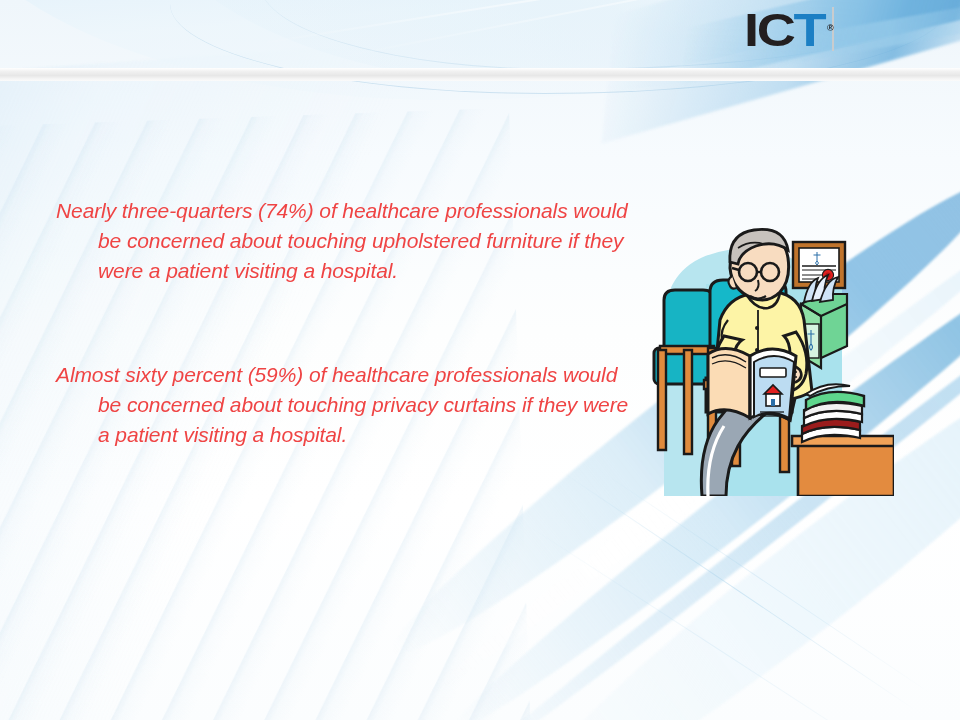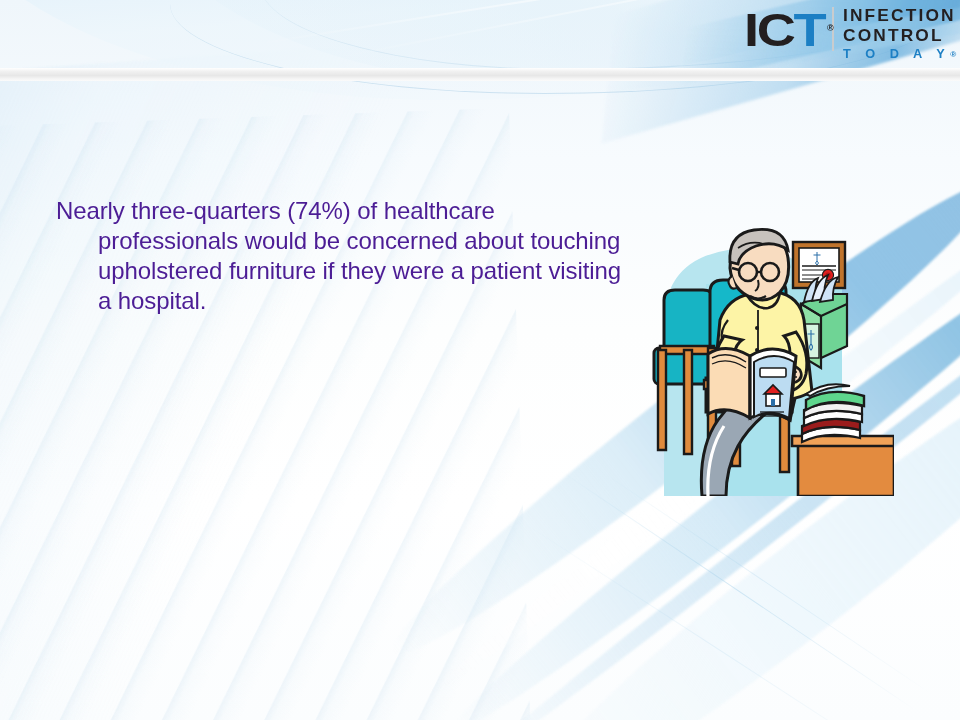--- a/index.html
+++ b/index.html
@@ -170,26 +170,27 @@
     font-size:8px; letter-spacing:0; position:relative; top:-1px;
   }
 
   
   .body-copy {
     position:absolute; left:56px; top:196px;
     width:580px;
     color:#1a1a1a;
   }
   .para {
-    font-size:24px;
+    font-size:21px;
     line-height:30px;
     letter-spacing:-0.1px;
     padding-left:42px;
     text-indent:-42px;
-    color:#4c1d95;
+    color:#ef4444;
+    font-style:italic;
   }
   .para.second { margin-top:74px; }
 
   
   .clipart {
     position:absolute; left:646px; top:228px;
     width:248px; height:268px;
   }
   .clipart svg { display:block; width:248px; height:268px; }
 </style>
@@ -226,31 +227,25 @@
 
   <div class="diag-line" style="left:560px; top:470px; width:430px; transform:rotate(34deg); opacity:.8;"></div>
   <div class="diag-line" style="left:600px; top:470px; width:400px; transform:rotate(34deg); opacity:.5;"></div>
   <div class="diag-line" style="left:520px; top:520px; width:470px; transform:rotate(33deg); opacity:.35;"></div>
 
   <div class="logo">
     <div class="logo-ict">
       <span class="logo-ic">IC</span><span class="logo-t">T</span><span class="logo-tm">®</span>
     </div>
     <div class="logo-rule"></div>
-    <div class="logo-words">
-      <div class="logo-line l1">INFECTION</div>
-      <div class="logo-line l2">CONTROL</div>
-      <div class="logo-line l3">
-        <span>T O D A Y</span><span class="logo-reg">®</span>
-      </div>
-    </div>
   </div>
 
   <div class="body-copy">
     <p class="para first">Nearly three-quarters (74%) of healthcare professionals would be concerned about touching upholstered furniture if they were a patient visiting a hospital.</p>
+    <p class="para second">Almost sixty percent (59%) of healthcare professionals would be concerned about touching privacy curtains if they were a patient visiting a hospital.</p>
   </div>
 
   <div class="clipart">
     <svg viewBox="0 0 248 268" xmlns="http://www.w3.org/2000/svg">
       <defs>
         <clipPath id="frameClip">
             <rect x="0" y="0" width="248" height="268"></rect>
           </clipPath>
       </defs>
       <g clip-path="url(#frameClip)">

